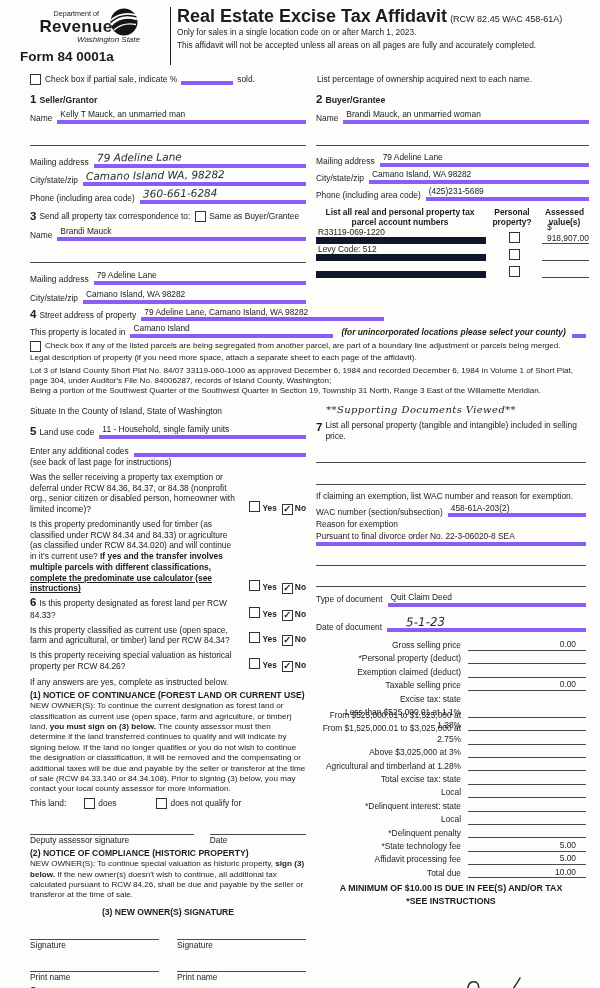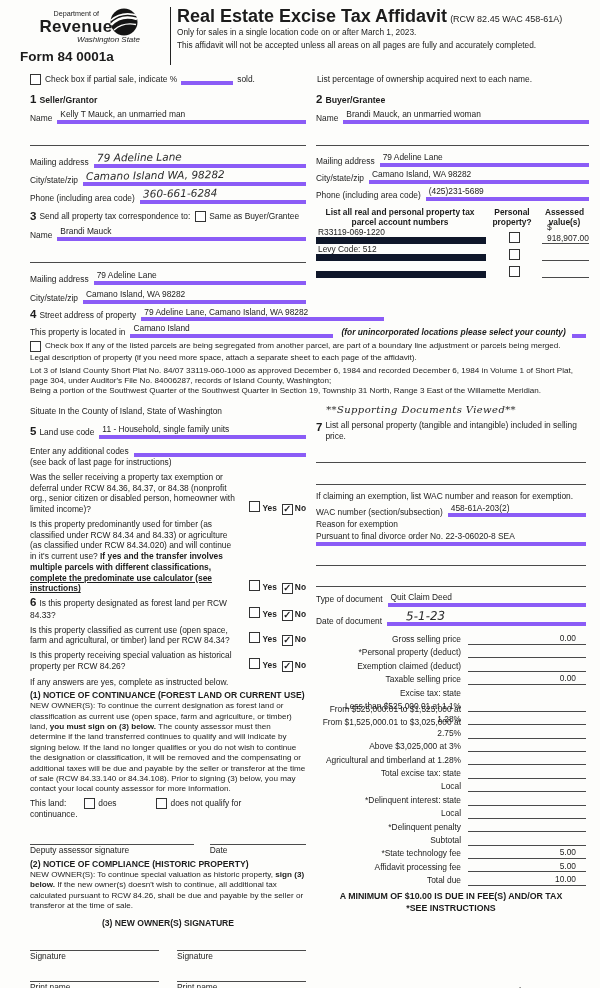--- a/index.html
+++ b/index.html
@@ -244,21 +244,20 @@
       <div style="margin-top:5px;">If any answers are yes, complete as instructed below.</div>
       <div class="b" style="margin-top:3px;font-size:8.6px;">(1) NOTICE OF CONTINUANCE (FOREST LAND OR CURRENT USE)</div>
       <div class="small"><span>NEW OWNER(S): To continue the current designation as forest land or classification as current use (open space, farm and agriculture, or timber) land, </span><span class="b">you must sign on (3) below.</span><span> The county assessor must then determine if the land transferred continues to qualify and will indicate by signing below. If the land no longer qualifies or you do not wish to continue the designation or classification, it will be removed and the compensating or additional taxes will be due and payable by the seller or transferor at the time of sale (RCW 84.33.140 or 84.34.108). Prior to signing (3) below, you may contact your local county assessor for more information.</span></div>
       <div style="display:flex;margin-top:3px;">
         <span>This land:</span>
         <span class="cb" style="margin:0 3px 0 18px;"></span>
         <span>does</span>
         <span class="cb" style="margin:0 3px 0 40px;"></span>
         <span>does not qualify for</span>
       </div>
-      <div>continuance.</div>
 
       <div style="display:flex;gap:16px;margin-top:14px;">
         <div style="flex:1.7;">
           <div class="ulfull"></div>
           <div>Deputy assessor signature</div>
         </div>
         <div style="flex:1;">
           <div class="ulfull"></div>
           <div>Date</div>
         </div>
@@ -298,21 +297,21 @@
         </div>
       <div style="margin-top:2px;">Reason for exemption</div>
       <div class="ul" style="display:block;margin-top:1px;"><span>Pursuant to final divorce order No. 22-3-06020-8 SEA</span></div>
       <div class="ulfull" style="margin-top:8px;"></div>
       <div class="ulfull" style="margin-top:9px;"></div>
 
       <div class="fl" style="margin-top:5px;align-items:center;">
           <span class="lbl">Type of document</span>
           <span class="ul"><span>Quit Claim Deed</span></span>
         </div>
-      <div class="fl" style="margin-top:3px;">
+      <div class="fl" style="margin-top:9px;">
           <span class="lbl">Date of document</span>
           <span class="ul"><span class="hw" style="font-size:12px;margin-left:16px;">5-1-23</span></span>
         </div>
 
       <div style="margin-top:5px;">
         <div class="taxrow">
             <span class="taxlabel">Gross selling price</span>
             <span class="taxval">0.00</span>
           </div>
         <div class="taxrow">
@@ -362,24 +361,20 @@
         <div class="taxrow">
             <span class="taxlabel">*Delinquent interest: state</span>
             <span class="taxval"></span>
           </div>
         <div class="taxrow">
             <span class="taxlabel">Local</span>
             <span class="taxval"></span>
           </div>
         <div class="taxrow">
             <span class="taxlabel">*Delinquent penalty</span>
-            <span class="taxval"></span>
-          </div>
-        <div class="taxrow">
-            <span class="taxlabel">Subtotal</span>
             <span class="taxval"></span>
           </div>
         <div class="taxrow">
             <span class="taxlabel">*State technology fee</span>
             <span class="taxval">5.00</span>
           </div>
         <div class="taxrow">
             <span class="taxlabel">Affidavit processing fee</span>
             <span class="taxval">5.00</span>
           </div>

